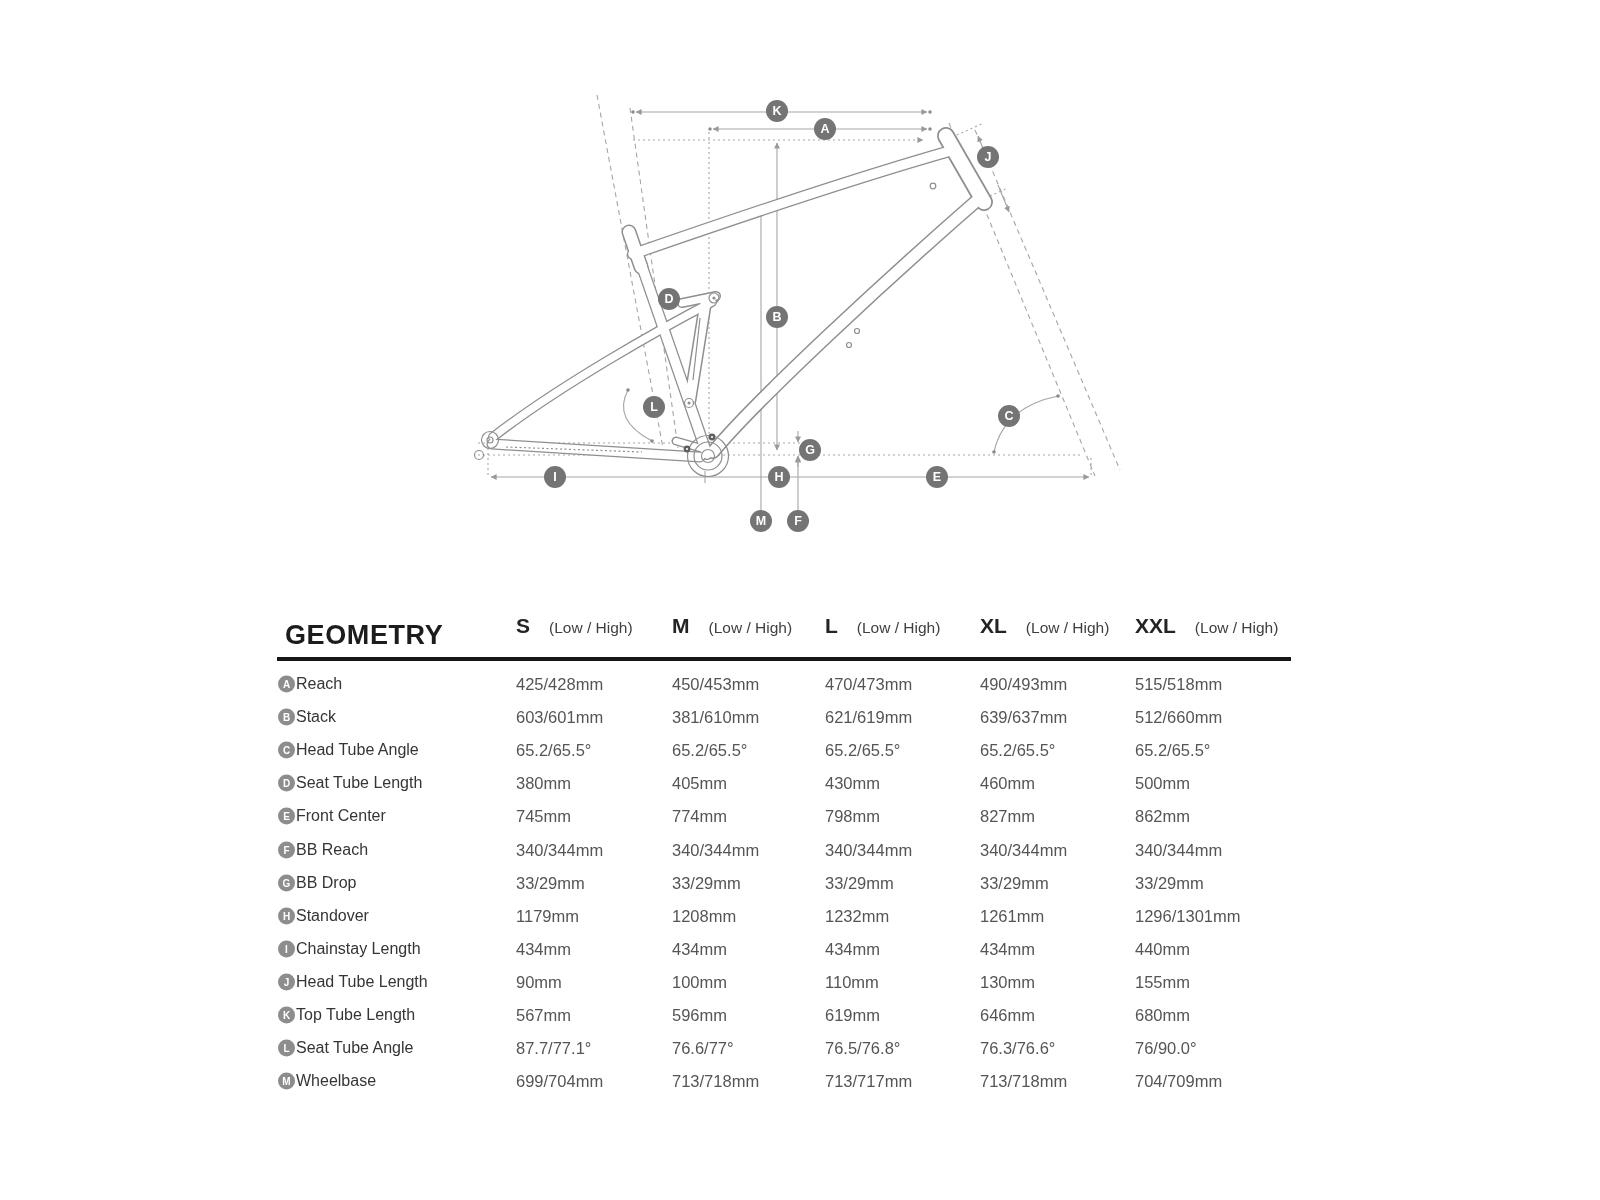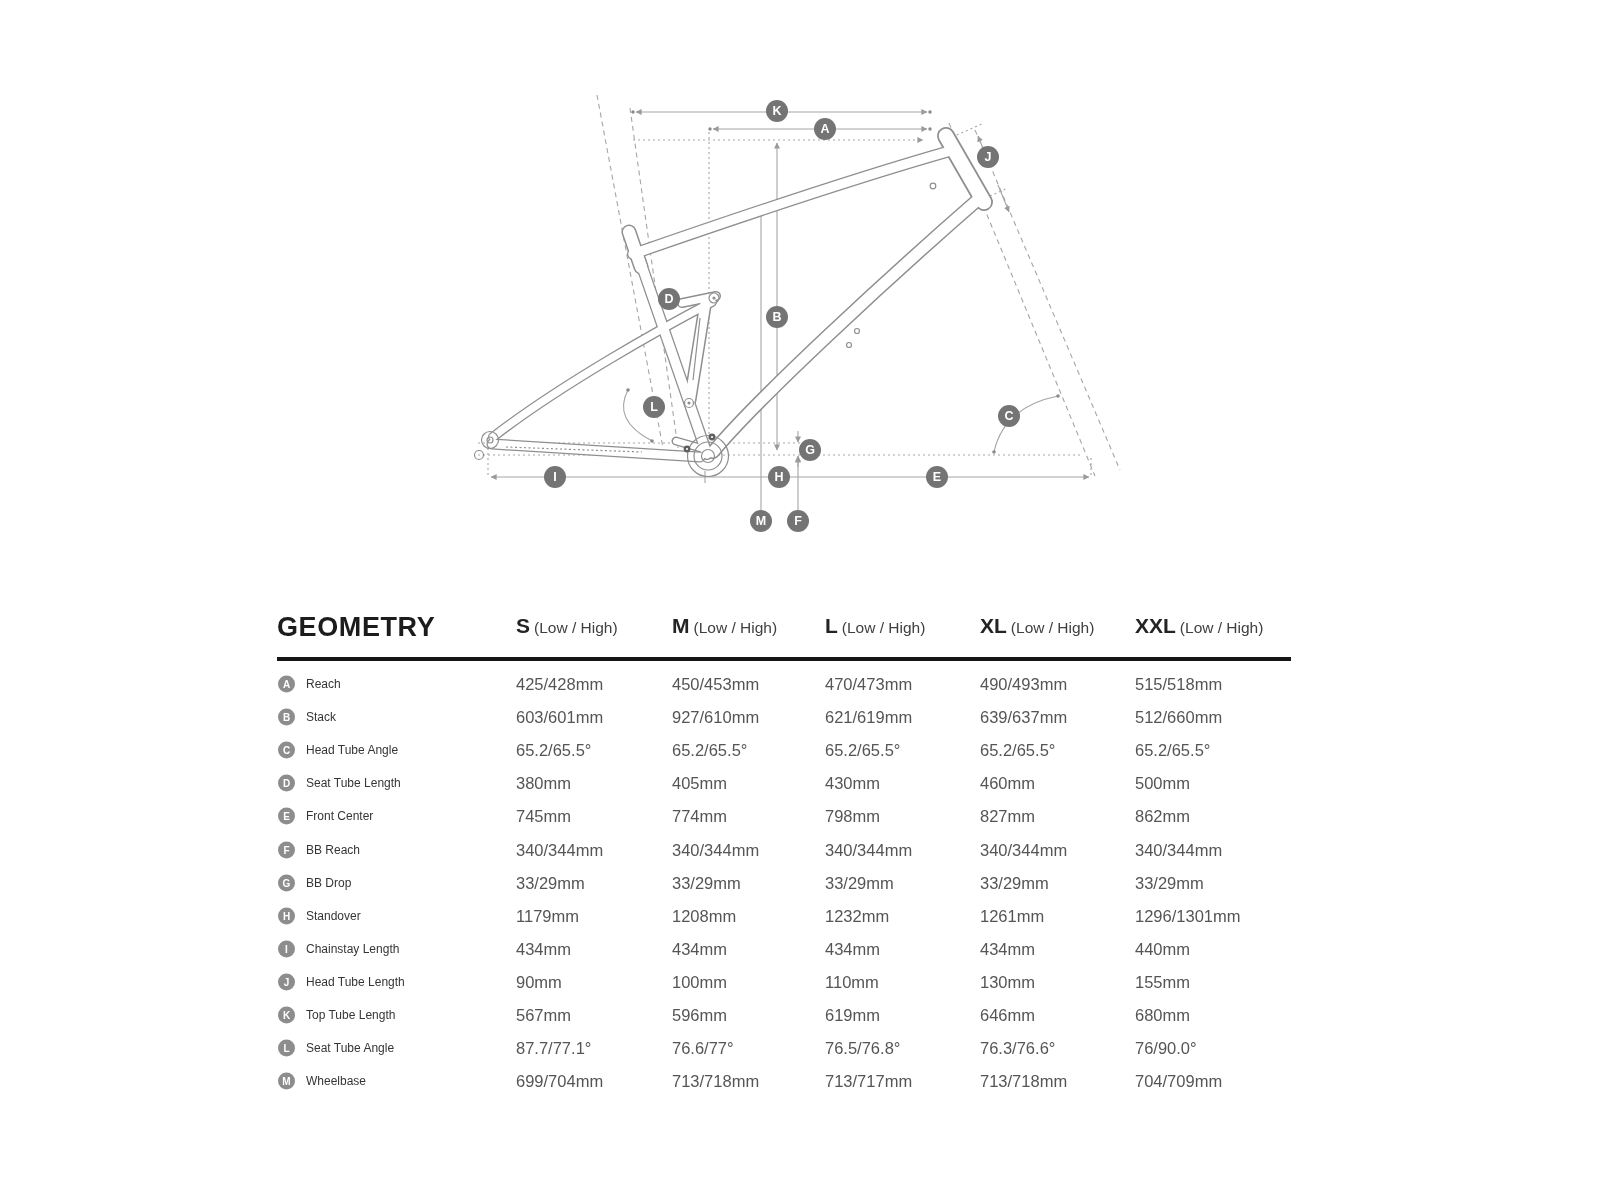--- a/index.html
+++ b/index.html
@@ -11,32 +11,32 @@
   .it{stroke:#ffffff;fill:none;stroke-linecap:round;stroke-linejoin:round}
   .det{stroke:#8f8f8f;stroke-width:1.2;fill:none}
   .ml{stroke:#a5a5a5;stroke-width:1.1;fill:none}
   .dot2{stroke-dasharray:2,3}
   .dash5{stroke-dasharray:5,4}
   .lbl circle{fill:#747474}
   .lbl text{fill:#ffffff;font-weight:bold;font-size:12.5px;text-anchor:middle;font-family:"Liberation Sans",sans-serif}
 
   
   .geo-table{position:absolute;left:277px;top:595px;width:1015px;height:520px;color:#333}
-  .gtitle{position:absolute;left:0;top:17px;margin:0;font-size:27px;font-weight:700;letter-spacing:.6px;color:#1c1c1c}
+  .gtitle{position:absolute;left:0;top:17px;margin:8px;font-size:27px;font-weight:700;letter-spacing:.6px;color:#1c1c1c}
   .szh{position:absolute;top:19px;white-space:nowrap}
   .szh b{font-size:21px;font-weight:700;color:#242424}
-  .szh span{font-size:15.5px;color:#3f3f3f;margin-left:4px}
+  .szh span{font-size:15.5px;color:#3f3f3f;margin-left:19px}
   .s1{left:239px}.s2{left:395px}.s3{left:548px}.s4{left:703px}.s5{left:858px}
   .rule{position:absolute;top:62px;left:0;width:1014px;height:3.5px;background:#161616}
   .rows{position:absolute;top:72.5px;left:0;width:100%}
   .trow{position:relative;height:33.1px}
   .trow>span{position:absolute;top:50%;transform:translateY(-50%);white-space:nowrap}
   .badge{left:1px;width:17px;height:17px;border-radius:50%;background:#8d8d8d;color:#fff;
          font-size:10px;font-weight:700;display:flex;align-items:center;justify-content:center}
-  .rlabel{left:29px;font-size:12px;color:#353535}
+  .rlabel{left:19px;font-size:16px;color:#353535}
   .val{font-size:16.5px;color:#555}
   .c1{left:239px}.c2{left:395px}.c3{left:548px}.c4{left:703px}.c5{left:858px}
 </style>
 </head>
 <body>
 
 <svg class="diagram" viewBox="440 85 700 460" aria-hidden="true">
   <defs>
     <marker id="ah" markerWidth="8" markerHeight="8" refX="5.6" refY="3" orient="auto-start-reverse" markerUnits="userSpaceOnUse">
       <path d="M0,0 L6,3 L0,6 Z" fill="#9a9a9a"></path>
@@ -221,21 +221,21 @@
       <span class="val c1">425/428mm</span>
       <span class="val c2">450/453mm</span>
       <span class="val c3">470/473mm</span>
       <span class="val c4">490/493mm</span>
       <span class="val c5">515/518mm</span>
     </div>
     <div class="trow">
       <span class="badge">B</span>
       <span class="rlabel">Stack</span>
       <span class="val c1">603/601mm</span>
-      <span class="val c2">927/610mm</span>
+      <span class="val c2">381/610mm</span>
       <span class="val c3">621/619mm</span>
       <span class="val c4">639/637mm</span>
       <span class="val c5">512/660mm</span>
     </div>
     <div class="trow">
       <span class="badge">C</span>
       <span class="rlabel">Head Tube Angle</span>
       <span class="val c1">65.2/65.5°</span>
       <span class="val c2">65.2/65.5°</span>
       <span class="val c3">65.2/65.5°</span>

